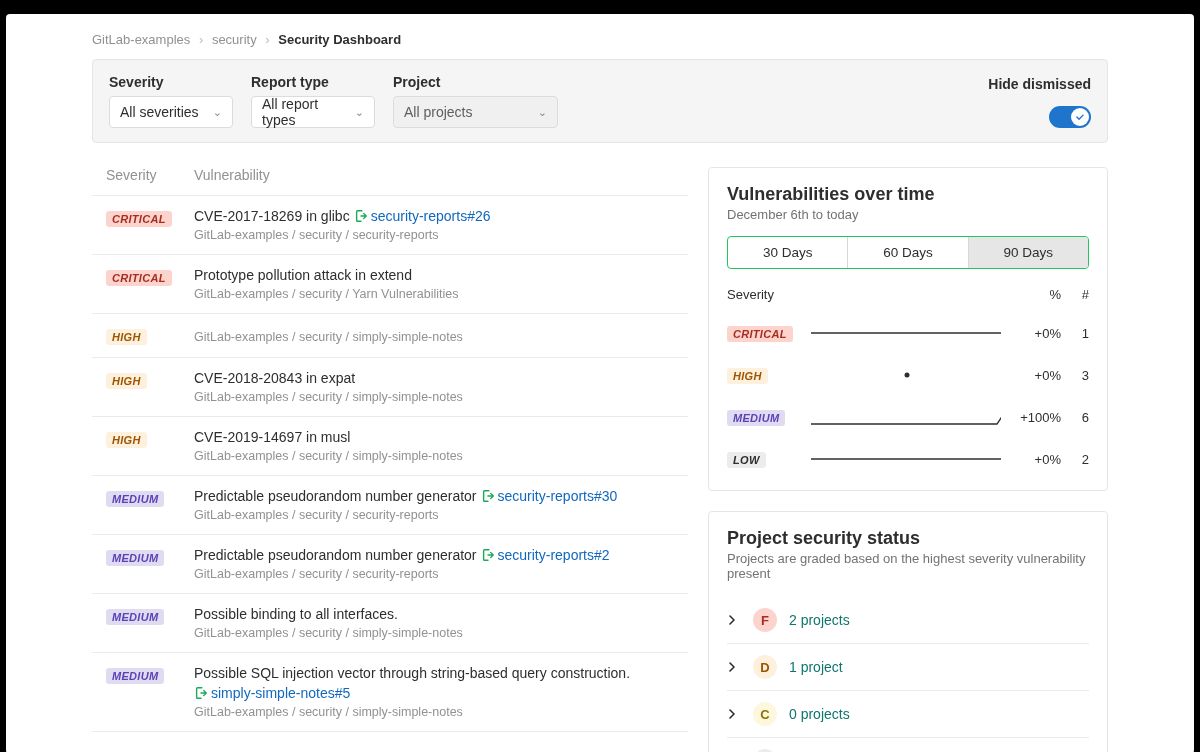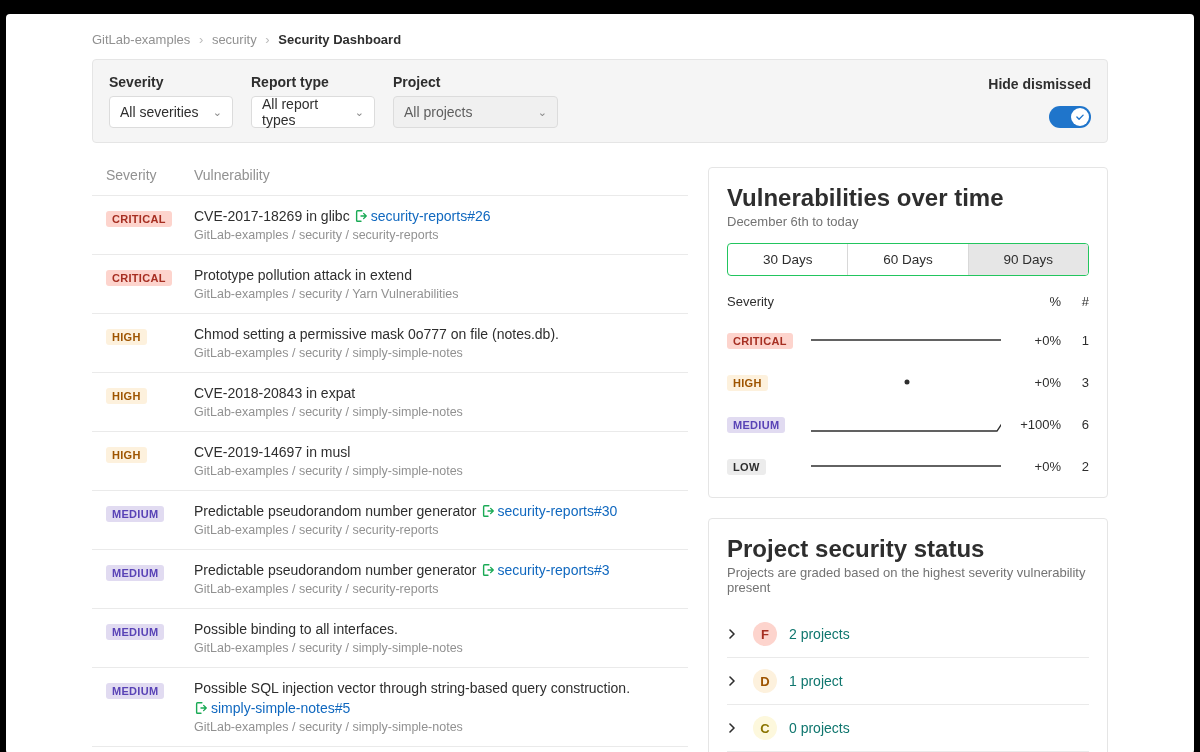--- a/index.html
+++ b/index.html
@@ -23,32 +23,32 @@
 .toggle-knob { position: absolute; right: 2px; top: 2px; width: 18px; height: 18px; background: #fff; border-radius: 50%; display: flex; align-items: center; justify-content: center; }
 .toggle-knob svg { width: 10px; height: 10px; }
 .main-cols { display: flex; gap: 20px; margin-top: 24px; }
 .left-col { flex: 1; }
 .right-col { width: 400px; display: flex; flex-direction: column; gap: 20px; }
 .vuln-header { display: flex; padding: 0 14px 12px 14px; color: #919191; font-size: 14px; }
 .vuln-header .col-sev { width: 88px; }
 .vuln-list { border-top: 1px solid #eaeaea; }
 .vuln-row { display: flex; border-bottom: 1px solid #eaeaea; padding: 12px 14px; }
 .vuln-row .col-sev { width: 88px; padding-top: 2px; }
-.badge { display: inline-block; padding: 2px 6px; border-radius: 3px; font-size: 11px; font-weight: 700; letter-spacing: 0.3px; }
+.badge { display: inline-block; padding: 2px 6px; border-radius: 3px; font-size: 11px; font-weight: 700; letter-spacing: 0.3px; font-style: italic; }
 .badge.critical { background: #fdd4cd; color: #a62e21; }
 .badge.high { background: #fdf1dd; color: #9e5400; }
 .badge.medium { background: #e1dbf1; color: #5943b6; }
 .badge.low { background: #ececec; color: #2e2e2e; }
 .vuln-main { flex: 1; }
 .vuln-title { font-size: 14px; color: #2e2e2e; display: flex; align-items: center; flex-wrap: wrap; gap: 4px; }
 .issue-link { color: #1068bf; display: inline-flex; align-items: center; gap: 3px; }
 .issue-link svg { width: 14px; height: 14px; }
 .vuln-path { font-size: 12.5px; color: #919191; margin-top: 4px; }
 .card { border: 1px solid #e5e5e5; border-radius: 4px; padding: 16px 18px 10px 18px; }
-.card-title { font-size: 24px; font-weight: 700; }
+.card-title { font-size: 18px; font-weight: 700; }
 .card-sub { font-size: 13px; color: #737373; margin-top: 2px; }
 .range-tabs { display: flex; border: 1px solid #22c55e; border-radius: 4px; margin-top: 14px; overflow: hidden; }
 .range-tab { flex: 1; text-align: center; padding: 8px 0; font-size: 13.5px; cursor: pointer; border-right: 1px solid #d8d8d8; }
 .range-tab:last-child { border-right: none; }
 .range-tab.active { background: #e6e6e6; font-weight: 500; }
 .sev-table-head { display: flex; margin-top: 18px; font-size: 13px; color: #2e2e2e; padding-bottom: 10px; }
 .sev-table-head .c1 { flex: 1; }
 .sev-table-head .c2 { width: 56px; text-align: right; }
 .sev-table-head .c3 { width: 28px; text-align: right; }
 .sev-row { display: flex; align-items: center; padding: 10px 0; }
@@ -143,23 +143,20 @@
             <div class="vuln-main">
               <div class="vuln-title">
                 <span>Prototype pollution attack in extend</span>
               </div>
               <div class="vuln-path">GitLab-examples / security / Yarn Vulnerabilities</div>
             </div>
           </div>
           <div class="vuln-row">
             <div class="col-sev"><span class="badge high">HIGH</span></div>
             <div class="vuln-main">
-              <div class="vuln-title">
-                <span>Chmod setting a permissive mask 0o777 on file (notes.db).</span>
-              </div>
               <div class="vuln-path">GitLab-examples / security / simply-simple-notes</div>
             </div>
           </div>
           <div class="vuln-row">
             <div class="col-sev"><span class="badge high">HIGH</span></div>
             <div class="vuln-main">
               <div class="vuln-title">
                 <span>CVE-2018-20843 in expat</span>
               </div>
               <div class="vuln-path">GitLab-examples / security / simply-simple-notes</div>
@@ -193,21 +190,21 @@
           <div class="vuln-row">
             <div class="col-sev"><span class="badge medium">MEDIUM</span></div>
             <div class="vuln-main">
               <div class="vuln-title">
                 <span>Predictable pseudorandom number generator</span> 
                 <span class="issue-link">
                   <svg viewBox="0 0 16 16">
                     <path d="M9 2 H4 a1 1 0 0 0 -1 1 v10 a1 1 0 0 0 1 1 h4" stroke="#1aaa55" stroke-width="1.6" fill="none" stroke-linecap="round"></path>
                     <path d="M8 8 h6 M11 5 l3 3 -3 3" stroke="#1aaa55" stroke-width="1.6" fill="none" stroke-linecap="round" stroke-linejoin="round"></path>
                   </svg>
-                  <span>security-reports#3</span>
+                  <span>security-reports#2</span>
                 </span>
               </div>
               <div class="vuln-path">GitLab-examples / security / security-reports</div>
             </div>
           </div>
           <div class="vuln-row">
             <div class="col-sev"><span class="badge medium">MEDIUM</span></div>
             <div class="vuln-main">
               <div class="vuln-title">
                 <span>Possible binding to all interfaces.</span>

